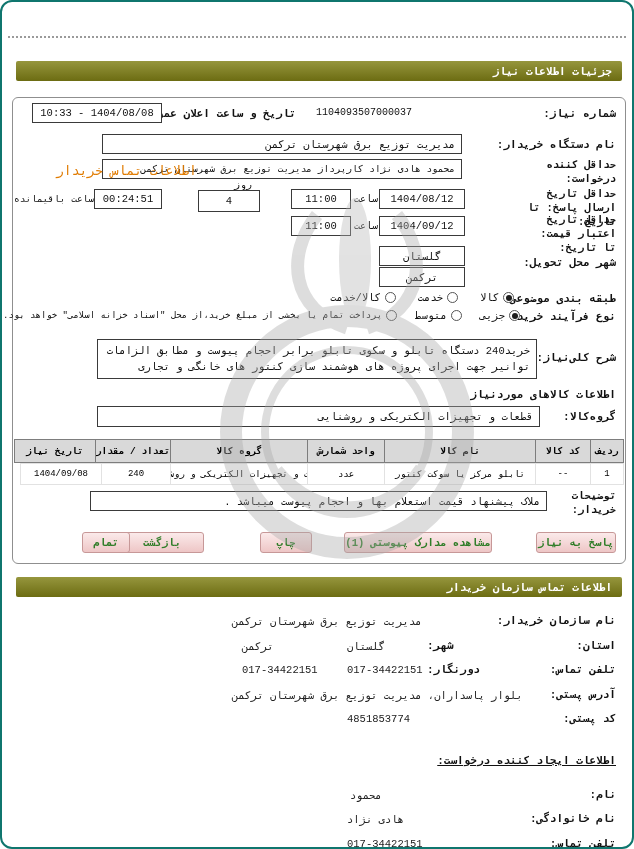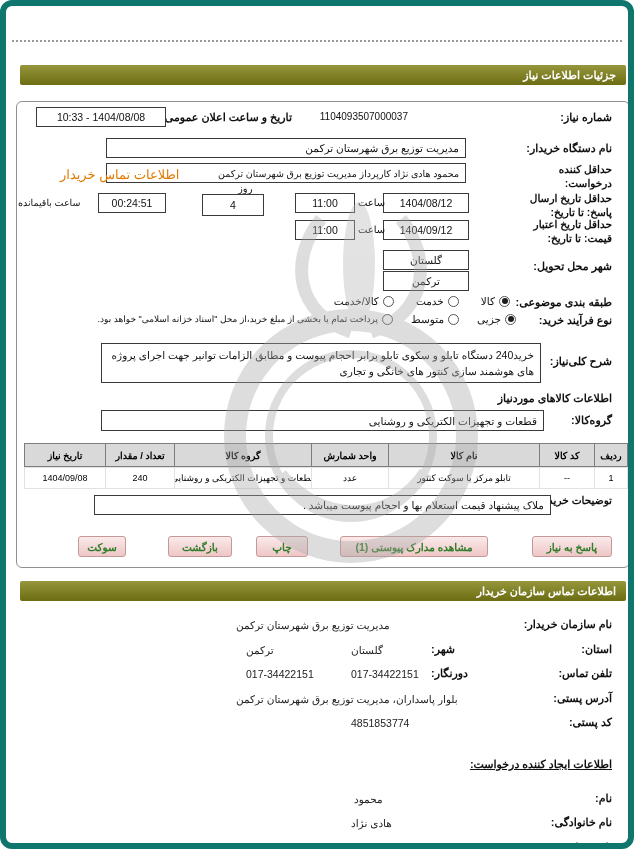--- a/index.html
+++ b/index.html
@@ -1,18 +1,18 @@
 <!DOCTYPE html>
 <html lang="fa" dir="rtl"><head>
 <meta charset="utf-8">
 <style>
   html,body{margin:0;padding:0;background:#fff;}
   .stage{position:relative;width:634px;height:849px;background:#fff;
-         font-family:Liberation Sans, sans-serif;direction:rtl;
-         border:6px solid #0f766e;border-radius:12px;box-sizing:border-box;overflow:hidden;}
+         font-family:Liberation Mono, monospace;direction:rtl;
+         border:2px solid #0f766e;border-radius:12px;box-sizing:border-box;overflow:hidden;}
   .dotline{position:absolute;left:6px;right:6px;top:34px;border-top:2px dotted #9a9a9a;}
   .bar{position:absolute;left:14px;width:606px;height:20px;
        background:linear-gradient(#96963d,#6c6c12);color:#fff;font-weight:bold;font-size:11px;
        display:flex;align-items:center;padding:0 10px;box-sizing:border-box;border-radius:2px;}
   .mainbox{position:absolute;left:10px;top:95px;width:614px;height:467px;
            border:1px solid #8f8f8f;border-radius:6px;box-sizing:border-box;}
   .lbl{position:absolute;font-weight:bold;font-size:11px;white-space:nowrap;color:#111;}
   .lblw{position:absolute;font-weight:bold;font-size:10.5px;text-align:right;color:#111;line-height:1.35;}
   .val{position:absolute;font-size:10.5px;white-space:nowrap;color:#111;}
   .small{font-size:10px;}
@@ -134,22 +134,22 @@
       <div class="td" style="flex:0 0 82px;">1404/09/08</div>
     </div>
   </div>
 
   <div class="lblw" style="right:16px;top:487px;width:82px;">توضیحات خریدار:</div>
   <div class="box rt" style="left:88px;top:489px;width:457px;height:20px;">ملاک  پیشنهاد  قیمت  استعلام بها و احجام پیوست  میباشد .</div>
 
   <div class="btn" style="right:16px;width:80px;">پاسخ به نیاز</div>
   <div class="btn" style="right:140px;width:148px;">مشاهده مدارک پیوستی (1)</div>
   <div class="btn" style="right:320px;width:52px;">چاپ</div>
-  <div class="btn" style="right:396px;width:64px;">بازگشت</div>
-  <div class="btn" style="right:502px;width:48px;">سوکت</div>
+  <div class="btn" style="right:428px;width:84px;">بازگشت</div>
+  <div class="btn" style="right:502px;width:48px;">تمام</div>
 
   <div class="bar" style="top:575px;padding-left:12px;">
     <span>اطلاعات تماس  سازمان خریدار</span>
   </div>
 
   <div class="clbl" style="right:16px;top:612px;">نام سازمان خریدار:</div>
   <div class="cval" style="left:230px;top:613px;">مدیریت توزیع برق شهرستان ترکمن</div>
 
   <div class="clbl" style="right:16px;top:637px;">استان:</div>
   <div class="cval" style="left:345px;top:638px;">گلستان</div>

